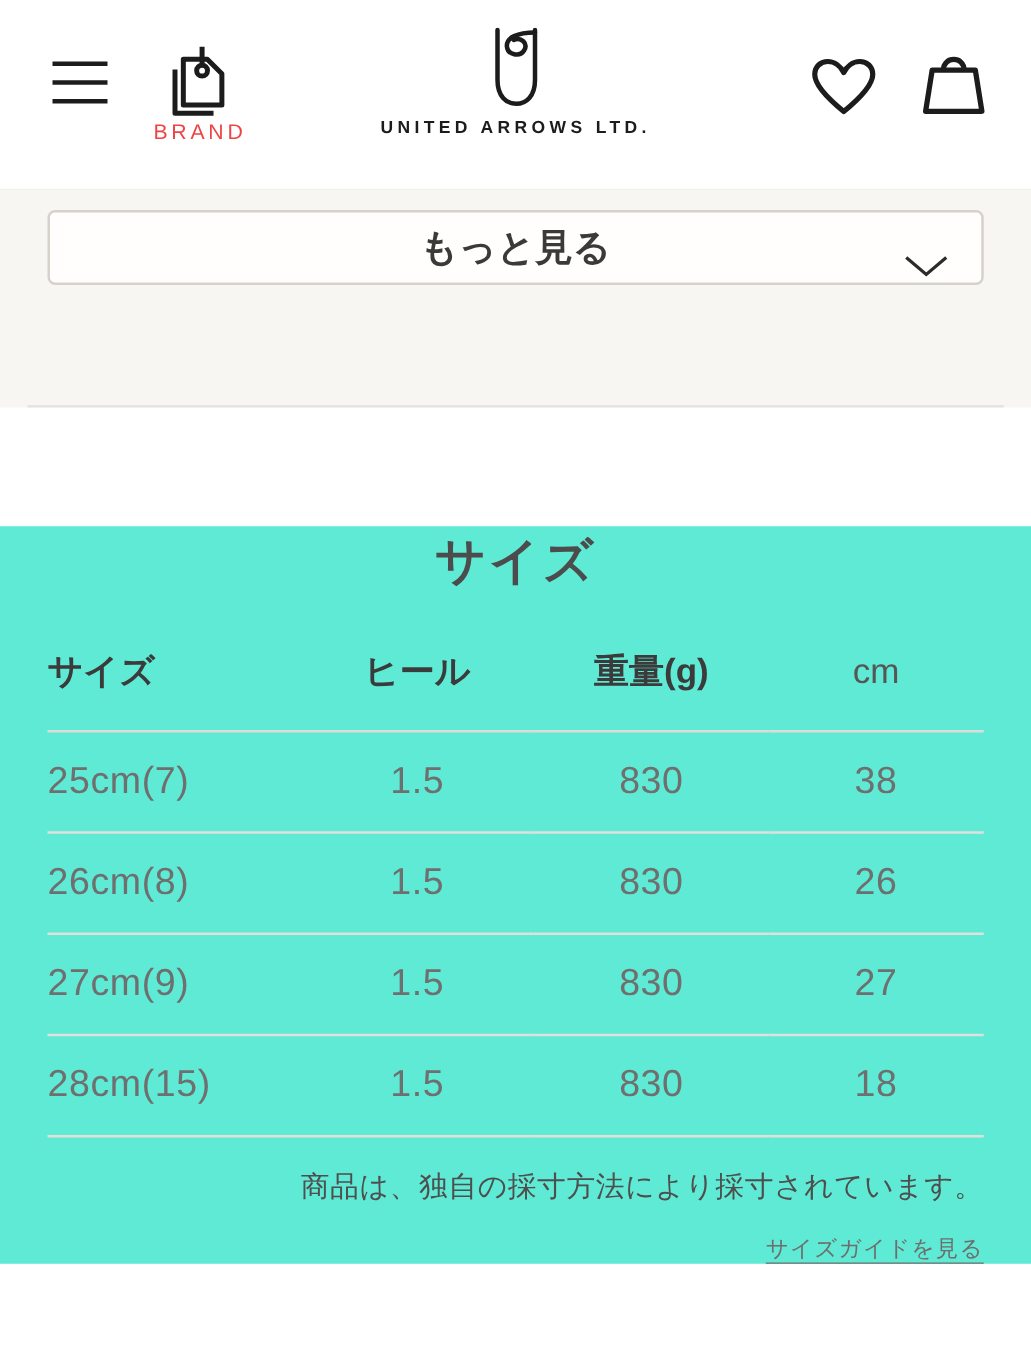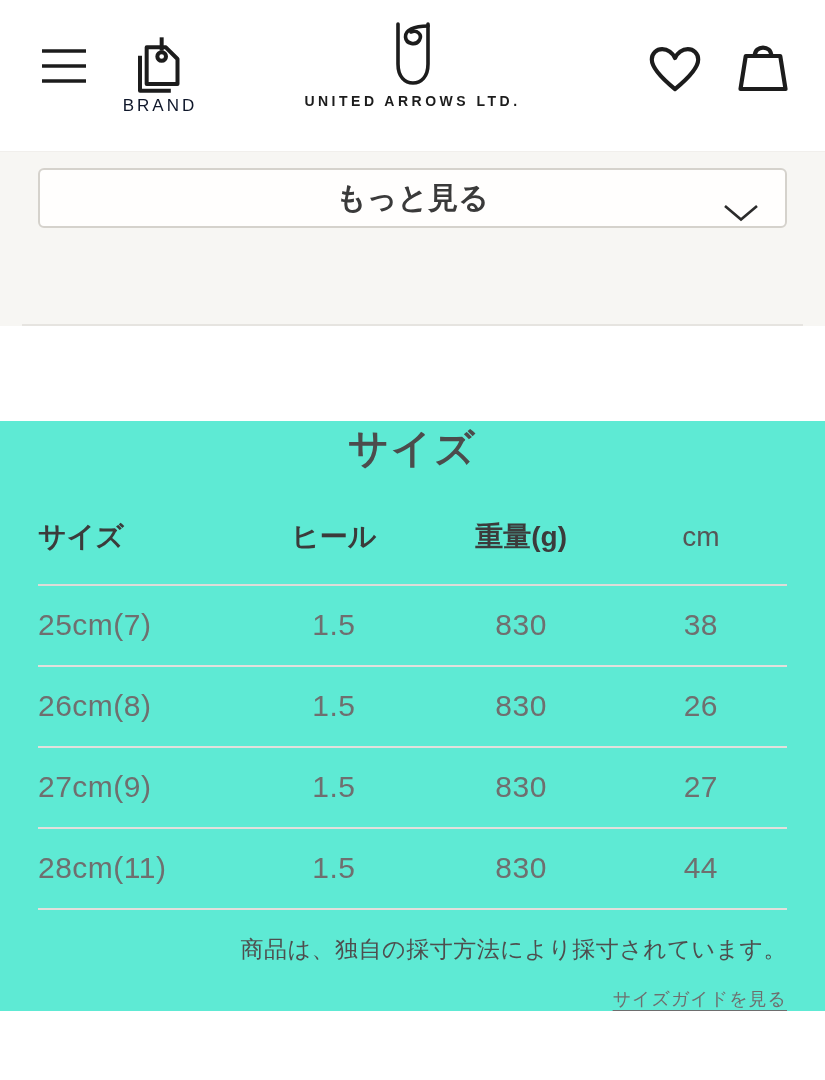--- a/index.html
+++ b/index.html
@@ -16,21 +16,21 @@
     position: relative;
     height: 152px;
     background: #ffffff;
     border-bottom: 1px solid #f1efec;
   }
   .icon-btn { background: none; border: none; cursor: pointer; padding: 0; position: absolute; }
   .hamburger { left: 41px; top: 46px; width: 46px; height: 40px; }
   .brand-btn { left: 116px; top: 34px; width: 88px; text-align: center; }
   .brand-label {
     display: block; margin-top: 2px;
-    font-size: 17px; letter-spacing: 3px; color: #0f172a;
+    font-size: 17px; letter-spacing: 3px; color: #ef4444;
   }
   .logo-btn {
     left: 50%; top: 22px; transform: translateX(-50%);
     text-align: center; width: 420px;
   }
   .logo-wordmark {
     display: block; margin-top: 7px;
     font-size: 14px; font-weight: bold; letter-spacing: 3.5px;
     color: #1c1c1c; white-space: nowrap;
   }
@@ -203,24 +203,24 @@
         <td>830</td>
         <td>26</td>
       </tr>
       <tr>
         <td>27cm(9)</td>
         <td>1.5</td>
         <td>830</td>
         <td>27</td>
       </tr>
       <tr>
-        <td>28cm(11)</td>
-        <td>1.5</td>
-        <td>830</td>
-        <td>44</td>
+        <td>28cm(15)</td>
+        <td>1.5</td>
+        <td>830</td>
+        <td>18</td>
       </tr>
     </tbody>
   </table>
 
   <p class="measure-note">商品は、独自の採寸方法により採寸されています。</p>
 
   <a href="#" class="size-guide-link">サイズガイドを見る</a>
 </section>
 
 </body></html>

